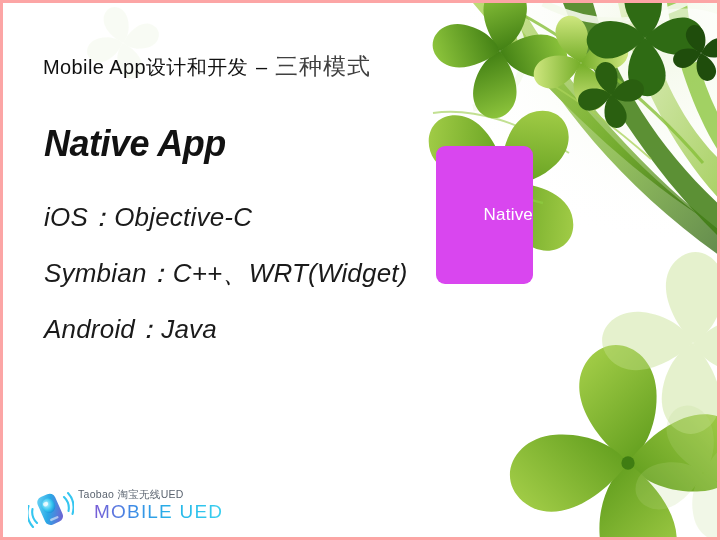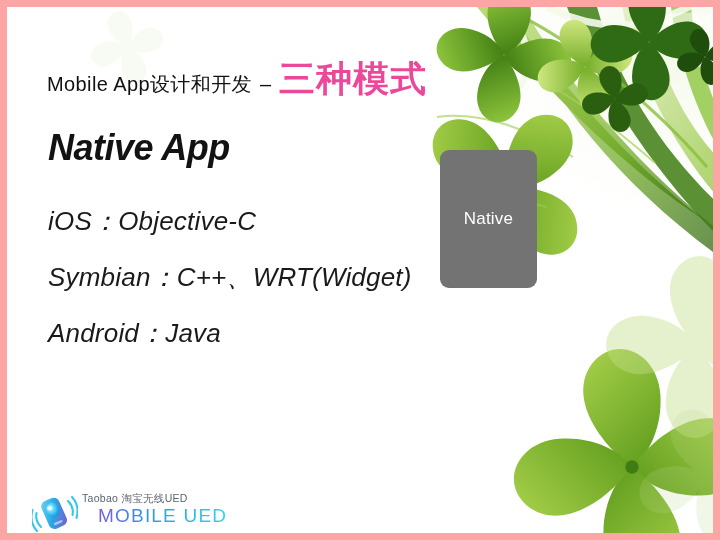--- a/index.html
+++ b/index.html
@@ -6,21 +6,21 @@
     margin: 0;
     padding: 0;
     background: #ffffff;
   }
   #slide {
     position: relative;
     width: 720px;
     height: 540px;
     overflow: hidden;
     background: #ffffff;
-    border: 7px solid #fca5a5;
+    border: 3px solid #fca5a5;
     box-sizing: border-box;
     font-family: "Liberation Sans", "DejaVu Sans", sans-serif;
   }
 
   
   .deco-layer {
     position: absolute;
     inset: 0;
     pointer-events: none;
   }
@@ -40,23 +40,23 @@
     font-size: 20px;
     color: #111111;
     letter-spacing: 0.4px;
   }
   .title-sep {
     font-size: 20px;
     color: #111111;
     margin: 0 8px;
   }
   .title-accent {
-    font-size: 36px;
-    font-weight: bold;
-    color: #ec4899;
+    font-size: 23px;
+    font-weight: normal;
+    color: #404040;
     letter-spacing: 1px;
   }
 
   
   .heading {
     position: absolute;
     left: 41px;
     top: 120px;
     font-size: 36px;
     font-weight: bold;
@@ -83,26 +83,26 @@
     letter-spacing: 0.2px;
   }
 
   
   .card {
     position: absolute;
     left: 433px;
     top: 143px;
     width: 97px;
     height: 138px;
-    background: #737373;
+    background: #d946ef;
     border-radius: 9px;
     z-index: 6;
     display: flex;
     align-items: center;
-    justify-content: center;
+    justify-content: flex-end;
   }
   .card-label {
     color: #ffffff;
     font-size: 17px;
     letter-spacing: 0.2px;
   }
 
   
   .logo {
     position: absolute;

